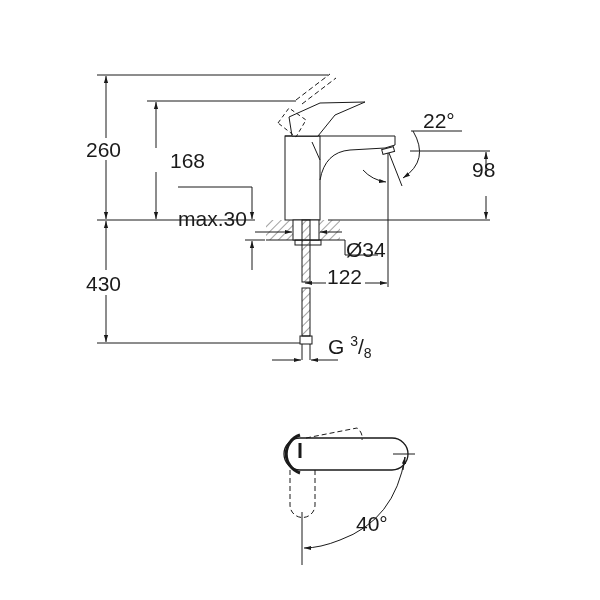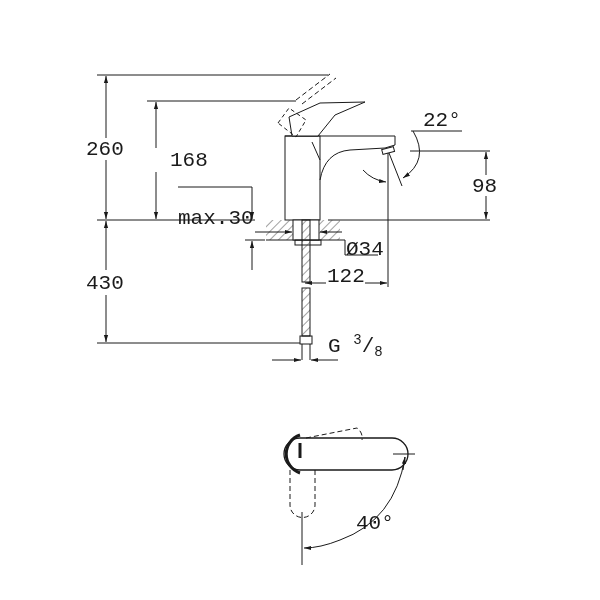--- a/index.html
+++ b/index.html
@@ -1,18 +1,18 @@
 <!DOCTYPE html>
 <html><head>
 <meta charset="utf-8">
 <style>
   html, body { margin:0; padding:0; background:#ffffff; }
   body { width:600px; height:600px; overflow:hidden; position:relative; font-family:"Liberation Sans", sans-serif; }
   svg { position:absolute; left:0; top:0; }
-  .lbl { position:absolute; font-family:Liberation Mono, monospace; color:#1a1a1a; font-size:21px; line-height:1; white-space:nowrap; }
+  .lbl { position:absolute; font-family:Liberation Sans, sans-serif; color:#1a1a1a; font-size:21px; line-height:1; white-space:nowrap; }
   .sup { font-size:14px; position:relative; top:-8px; }
   .sub { font-size:14px; position:relative; top:4px; }
 </style>
 </head>
 <body>
 
 <svg width="600" height="600" viewBox="0 0 600 600">
   <defs>
     <marker id="ar" viewBox="0 0 10 10" refX="10" refY="5" markerWidth="7" markerHeight="7" orient="auto-start-reverse">
       <path d="M0,2 L10,5 L0,8 z" fill="#1a1a1a"></path>
@@ -94,21 +94,21 @@
     <path d="M405,457 Q395,520 340,540"></path>
     <path d="M405,457 L403,470" marker-start="url(#ar)"></path>
     <path d="M340,540 Q320,548 304,548" marker-end="url(#ar)"></path>
   </g>
 </svg>
 
 <div class="lbl" style="left:86px;top:139px;">260</div>
 <div class="lbl" style="left:138px;top:150px;margin-left:32px;">168</div>
 <div class="lbl" style="left:178px;top:164px;margin-top:44px;">max.30</div>
 <div class="lbl" style="left:423px;top:110px;">22°</div>
-<div class="lbl" style="left:472px;top:176px;">98</div>
+<div class="lbl" style="left:472px;top:159px;">98</div>
 <div class="lbl" style="left:346px;top:239px;">Ø34</div>
 <div class="lbl" style="left:327px;top:266px;">122</div>
 <div class="lbl" style="left:86px;top:273px;">430</div>
 <div class="lbl" style="left:328px;top:336px;">
   <span>G</span>
   <span class="sup">3</span><span>/</span><span class="sub">8</span>
 </div>
 <div class="lbl" style="left:356px;top:513px;">40°</div>
 
 </body></html>

